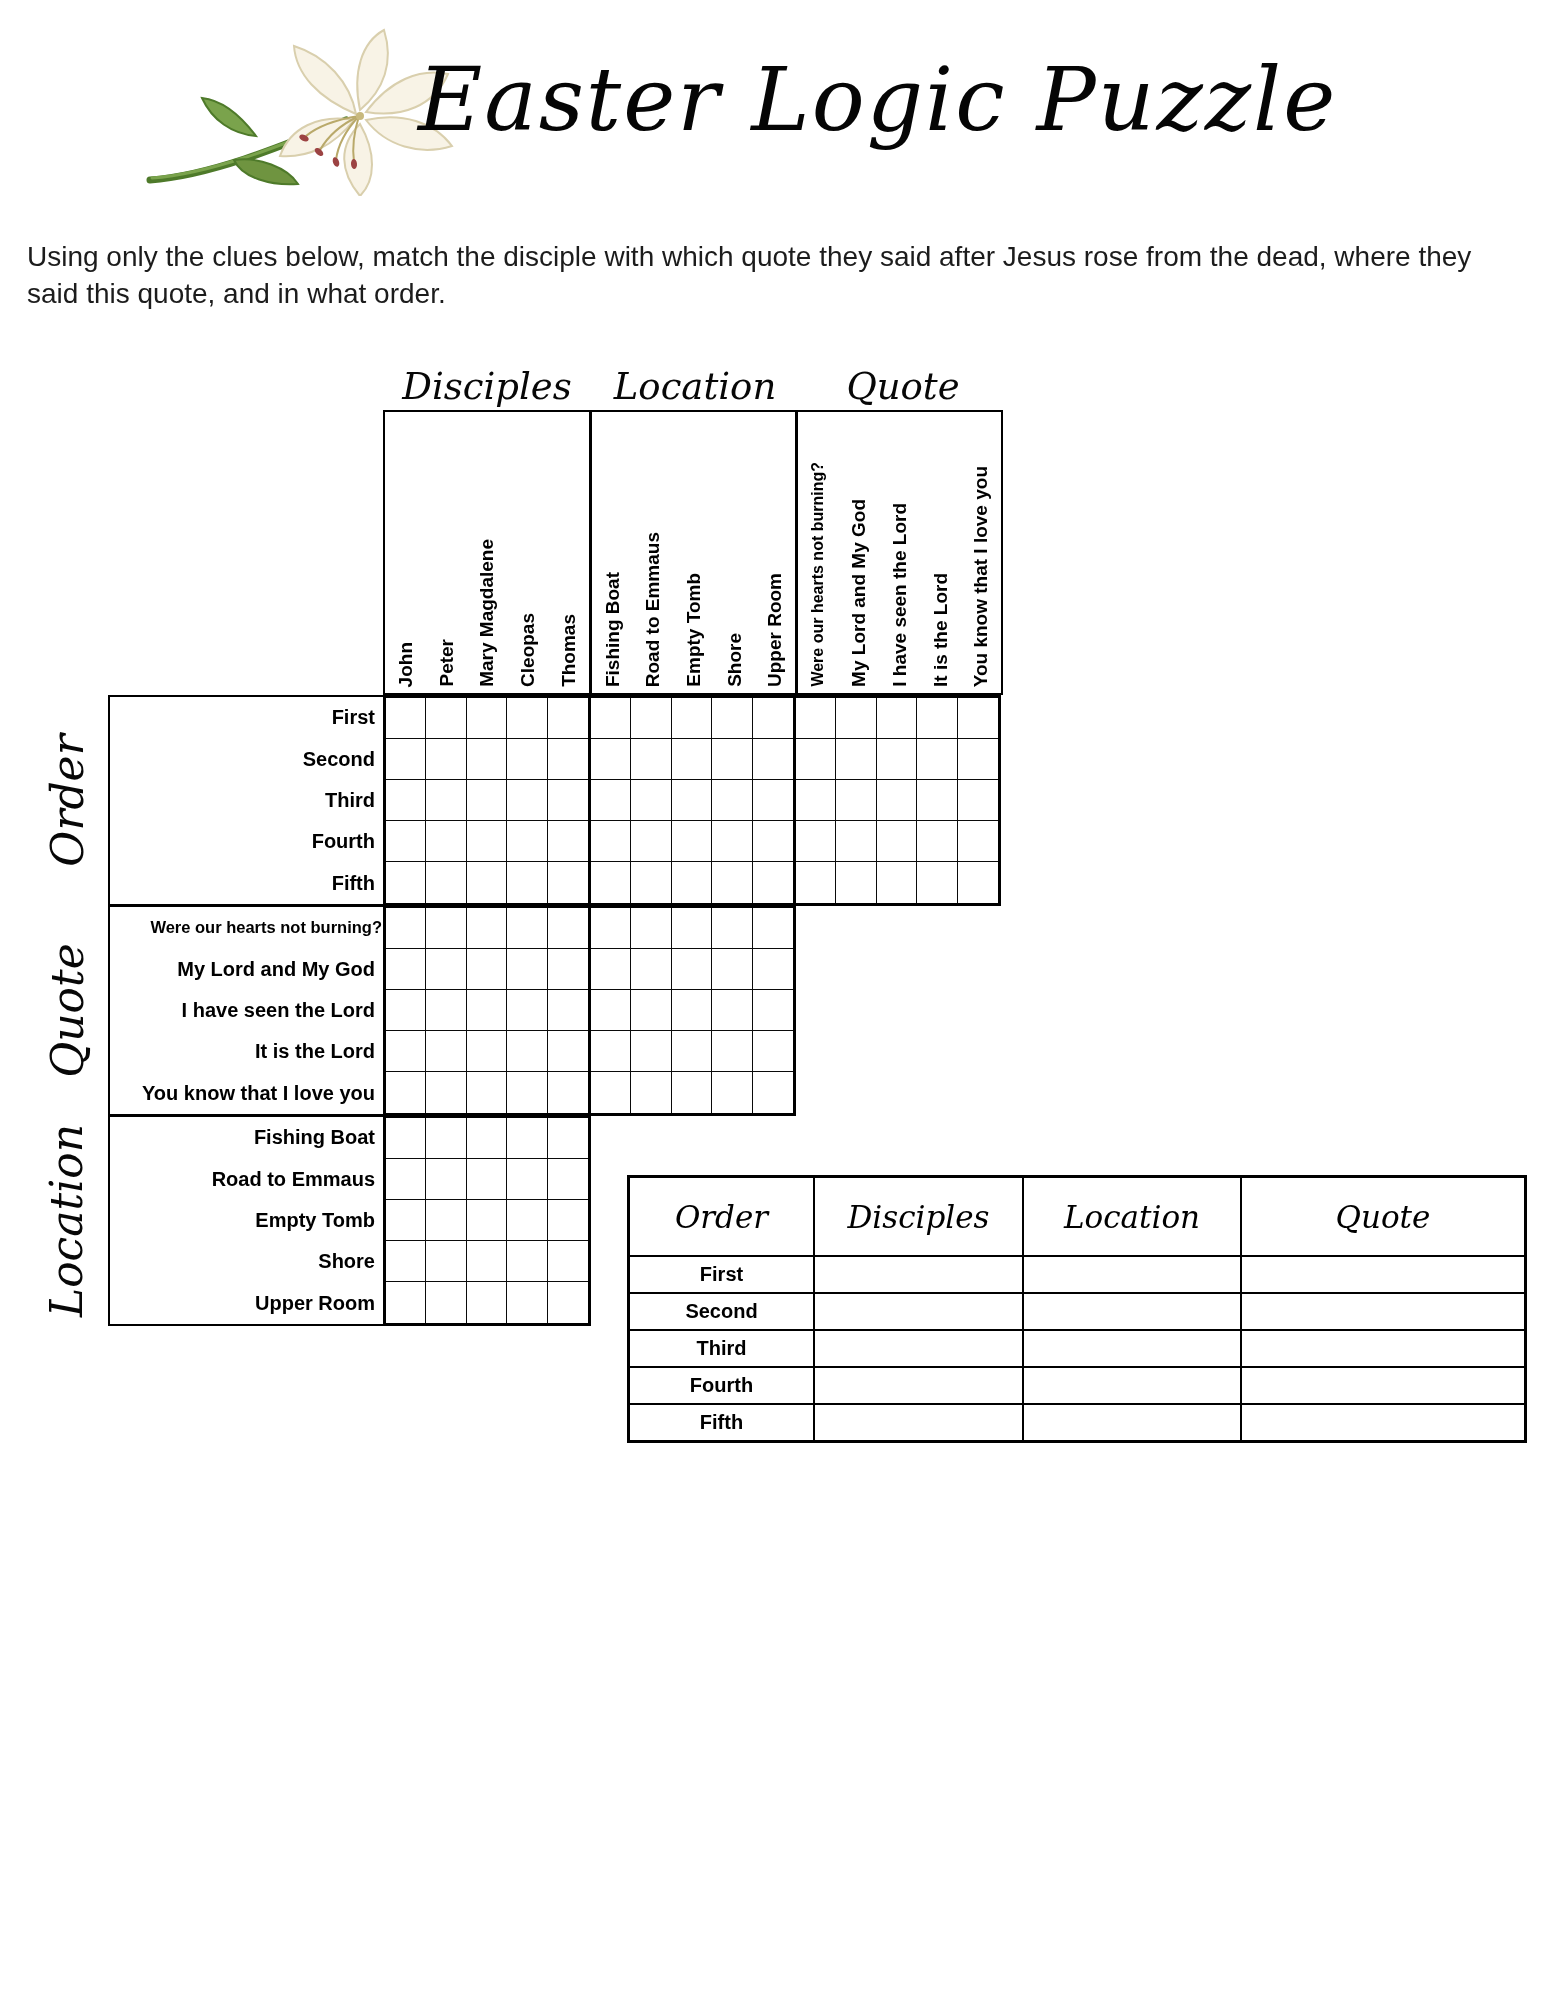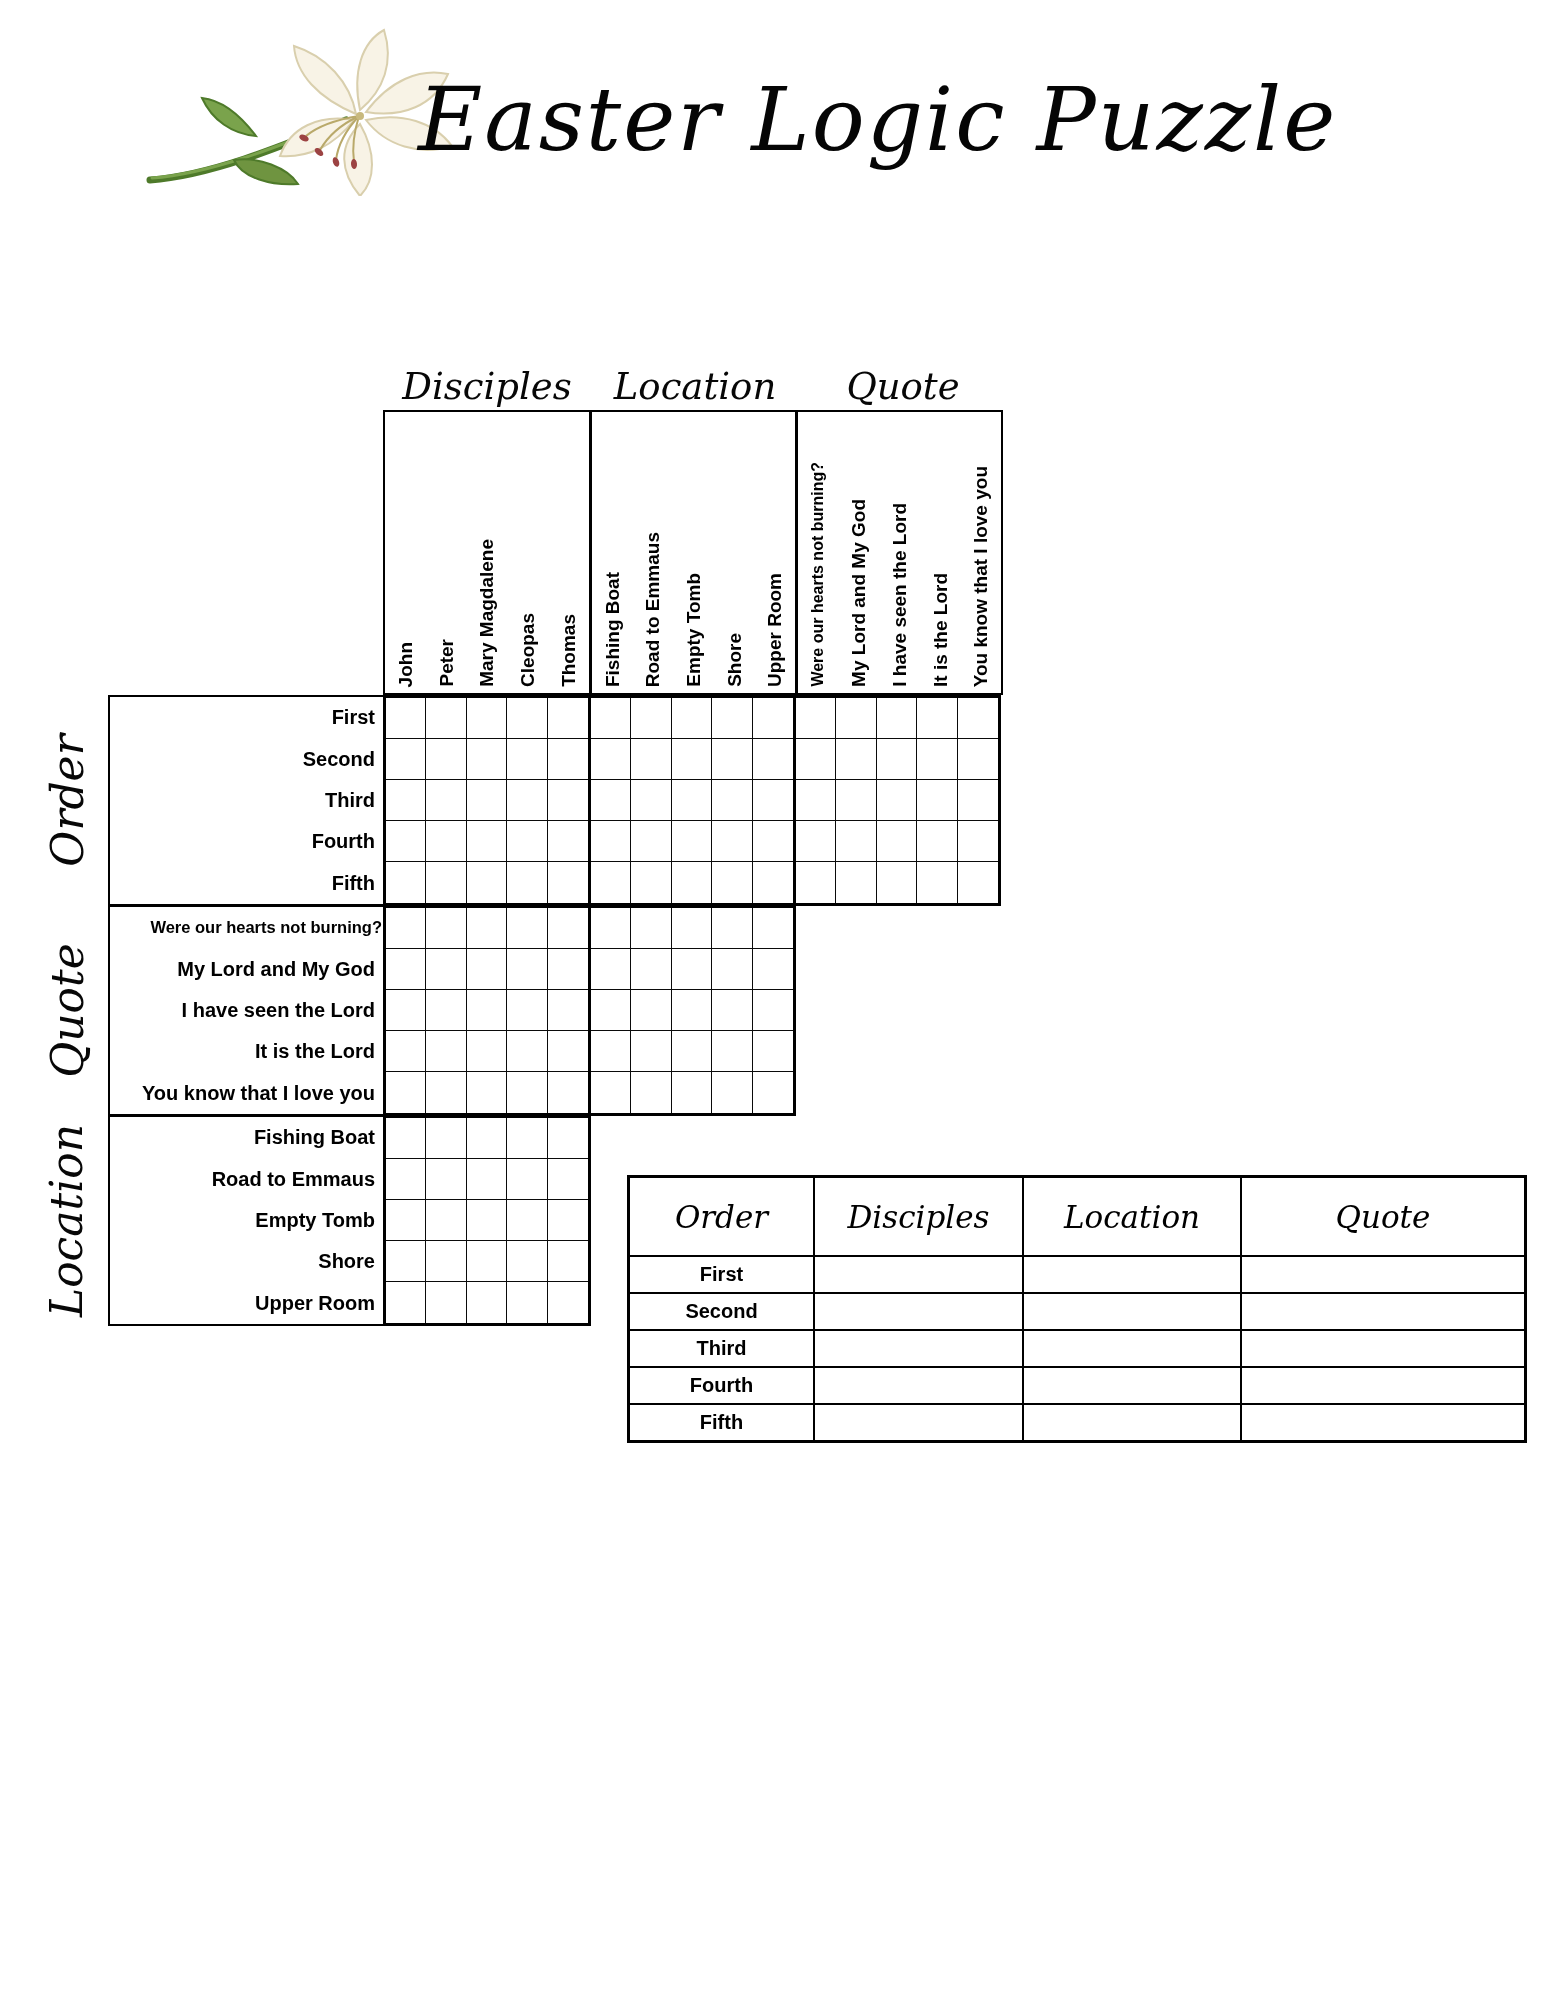--- a/index.html
+++ b/index.html
@@ -24,21 +24,20 @@
     position: absolute;
     left: 418px; top: 48px;
     width: 760px;
     font-family: "DejaVu Serif", serif;
     font-style: italic;
     font-weight: 400;
     font-size: 88px;
     letter-spacing: 2px;
     white-space: nowrap;
     color: #050505;
-    margin-top: 20px;
   }
   .intro {
     position: absolute;
     left: 27px; top: 238px;
     width: 1490px;
     font-size: 28px;
     line-height: 37px;
     color: #1c1c1c;
   }
 
@@ -155,20 +154,21 @@
       <ellipse cx="181" cy="124" rx="5" ry="3" transform="rotate(40 181 124)"></ellipse>
       <ellipse cx="198" cy="134" rx="5" ry="3" transform="rotate(70 198 134)"></ellipse>
       <ellipse cx="216" cy="136" rx="5" ry="3" transform="rotate(85 216 136)"></ellipse>
       <ellipse cx="166" cy="110" rx="5" ry="3" transform="rotate(25 166 110)"></ellipse>
       <circle cx="222" cy="88" r="4" fill="#c8b97e"></circle>
     </g>
   </svg>
 
   <h1 class="title">Easter Logic Puzzle</h1>
 
+  <p class="intro">Using only the clues below, match the disciple with which quote they said after Jesus rose from the dead, where they said this quote, and in what order.</p>
 
   <div class="colgroup-label script" style="left:383px">Disciples</div>
   <div class="colgroup-label script" style="left:591px">Location</div>
   <div class="colgroup-label script" style="left:799px">Quote</div>
 
   <div class="colhead-area">
     <div class="colhead-block">
       <div class="colslot">
           <span class="vlabel">John</span>
         </div>

